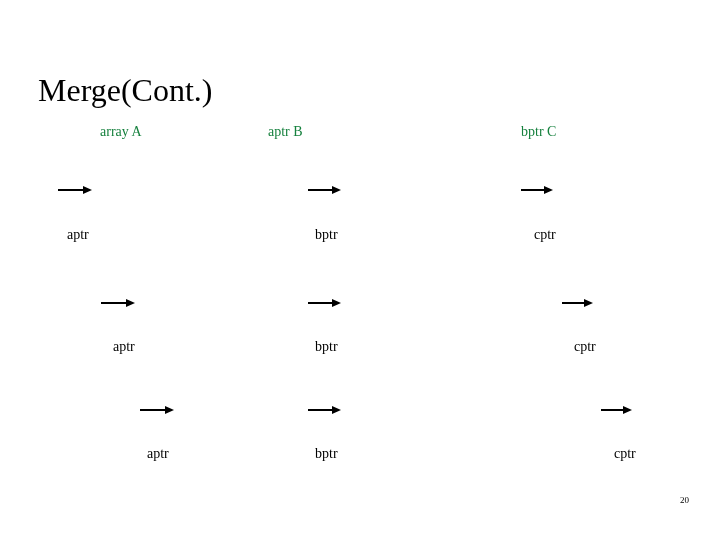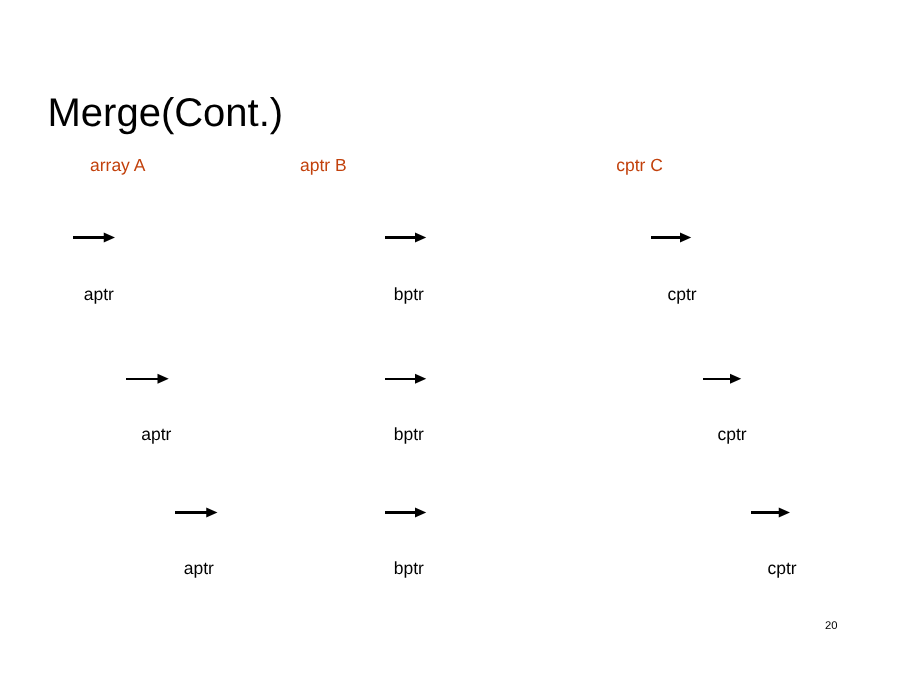--- a/index.html
+++ b/index.html
@@ -7,41 +7,42 @@
     margin: 0;
     padding: 0;
     background: #ffffff;
   }
   #slide {
     position: relative;
     width: 720px;
     height: 540px;
     background: #ffffff;
     overflow: hidden;
-    font-family: Liberation Sans, sans-serif;
+    font-family: Liberation Serif, serif;
     color: #000000;
     -webkit-font-smoothing: antialiased;
   }
   #slide-title {
     position: absolute;
     left: 38px;
     top: 50px;
     font-size: 32px;
     line-height: 38px;
     font-weight: normal;
     letter-spacing: 0px;
     white-space: nowrap;
     color: #000000;
   }
   .header-label {
     position: absolute;
     font-size: 14px;
     line-height: 16px;
     white-space: nowrap;
-    color: #c2410c;
+    color: #15803d;
+    margin-left: 28px;
   }
   .ptr-label {
     position: absolute;
     font-size: 14px;
     line-height: 16px;
     white-space: nowrap;
     color: #000000;
     text-align: right;
   }
   .arrow {
@@ -68,21 +69,21 @@
 </head>
 <body>
 
 <div id="slide">
 
   <h1 id="slide-title">Merge(Cont.)</h1>
 
   <div id="headers-layer">
       <div class="header-label" style="left: 72px; top: 124px;">array A</div>
       <div class="header-label" style="left: 240px; top: 124px;">aptr B</div>
-      <div class="header-label" style="left: 493px; top: 124px;">cptr C</div>
+      <div class="header-label" style="left: 493px; top: 124px;">bptr C</div>
     </div>
 
   <div id="rows-layer">
       <div>
         <svg class="arrow" width="34" height="12" viewBox="0 0 34 12" style="left: 58px; top: 184px;">
           <line x1="0" y1="6" x2="26" y2="6"></line>
           <polygon points="25,2 34,6 25,10"></polygon>
         </svg>
         <div class="ptr-label" style="left: 67px; top: 227px;">aptr</div>
         <svg class="arrow" width="33" height="12" viewBox="0 0 33 12" style="left: 308px; top: 184px;">
@@ -125,15 +126,15 @@
         </svg>
         <div class="ptr-label" style="left: 315px; top: 446px;">bptr</div>
         <svg class="arrow" width="31" height="12" viewBox="0 0 31 12" style="left: 601px; top: 404px;">
           <line x1="0" y1="6" x2="23" y2="6"></line>
           <polygon points="22,2 31,6 22,10"></polygon>
         </svg>
         <div class="ptr-label" style="left: 614px; top: 446px;">cptr</div>
       </div>
     </div>
 
-  <div id="page-number" style="left: 660px; top: 495px;">20</div>
+  <div id="page-number" style="left: 680px; top: 495px;">20</div>
 
 </div>
 
 </body></html>

